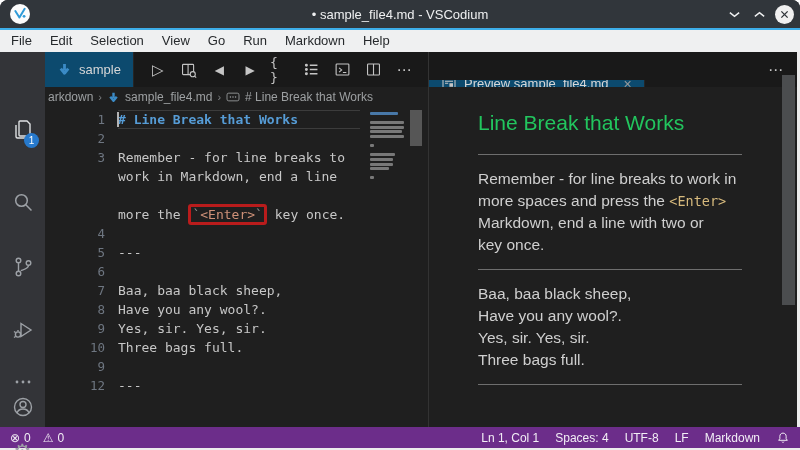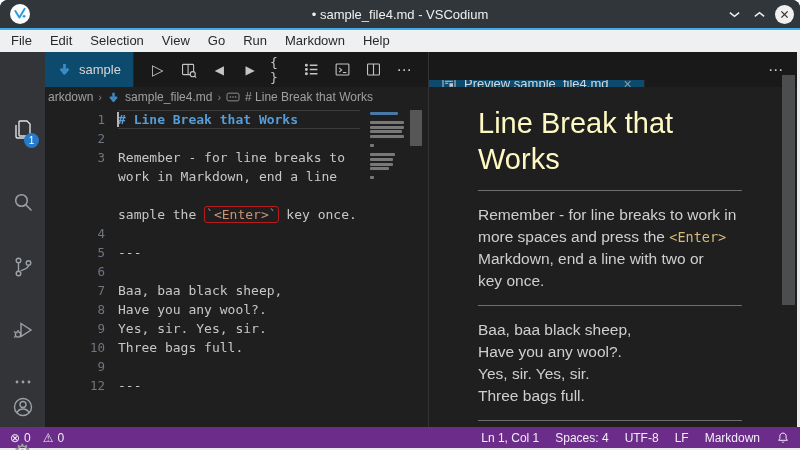--- a/index.html
+++ b/index.html
@@ -36,36 +36,36 @@
   .tbicon{display:flex;align-items:center;justify-content:center;width:22px;height:22px;font-family:"DejaVu Sans",sans-serif;}
   .breadcrumb{height:20px;display:flex;align-items:center;color:#9da0a2;font-size:12px;gap:5px;
     padding-left:3px;white-space:nowrap;overflow:hidden;flex:none;}
   .bc-sep{color:#7e8183;font-size:11px;}
   .editor{flex:1;position:relative;padding-top:3px;font-family:"DejaVu Sans Mono",monospace;font-size:13px;overflow:hidden;}
   .row{display:flex;height:19px;line-height:19px;}
   .gutter{width:60px;flex:none;text-align:right;color:#6e7681;font-size:12.5px;}
   .rowtext{flex:1;margin-left:13px;margin-right:68px;color:#c7c7c7;position:relative;white-space:pre;}
   .rowtext.cur{border-top:1px solid #3c3c3c;border-bottom:1px solid #3c3c3c;line-height:17px;}
   .seg-heading{color:#569cd6;font-weight:bold;}
-  .codebox{border:1px solid #b91c1c;border-radius:3px;padding:0 1px;}
+  .codebox{border:3px solid #b91c1c;border-radius:3px;padding:0 1px;}
   .seg-code{color:#ce9178;}
   .seg-tick{color:#8f8f8f;}
   .cursor{position:absolute;left:-1px;top:1px;width:2px;height:15px;background:#b4b4b4;}
   .minimap{position:absolute;right:24px;top:5px;width:34px;}
   .mini{height:3px;margin-bottom:1.6px;background:#787878;border-radius:1px;}
   .mini.hblue{background:#4878a8;}
   .edscroll{position:absolute;right:6px;top:3px;width:12px;height:36px;background:#565656;}
   
   .previewpanel{width:369px;flex:none;display:flex;flex-direction:column;border-left:1px solid #333;background:#1f1f1f;position:relative;}
   .pv-tab{max-width:230px;margin-top:28px;}
   .pv-close{color:#9a9a9a;margin-left:8px;font-size:14px;}
   .pv-more{margin-left:auto;color:#c5c5c5;display:flex;align-items:center;padding:0 14px;
     font-family:"DejaVu Sans",sans-serif;font-size:15px;background:#191919;}
   .previewbody{flex:1;padding:12px 55px 0 49px;color:#cfcfcf;position:relative;}
-  .previewbody h1{margin:6px 0 10px 0;font-size:29px;line-height:36px;font-weight:400;color:#fef9c3;}
+  .previewbody h1{margin:6px 0 10px 0;font-size:21px;line-height:36px;font-weight:400;color:#22c55e;}
   .pv-hr{border:none;border-top:1px solid #6e6e6e;margin:13px 0;}
   .pline{font-size:15.5px;line-height:22px;}
   .pv-code{font-family:"DejaVu Sans Mono",monospace;font-size:13.5px;}
   .pvscroll{position:absolute;right:2px;top:23px;width:13px;height:230px;background:#4b4d4f;}
   .rightstrip{width:3px;flex:none;background:#ececec;}
   
   .statusbar{height:21px;display:flex;align-items:center;color:#f2eef5;font-size:12px;padding:0 10px 0 10px;}
   .sb-left{display:flex;align-items:center;gap:12px;}
   .sb-right{margin-left:auto;display:flex;align-items:center;gap:16px;}
   .sitem{display:flex;align-items:center;gap:4px;white-space:nowrap;}
@@ -242,21 +242,21 @@
           </div>
           <div class="row">
             <div class="gutter"></div>
             <div class="rowtext"><span>work in Markdown, end a line</span></div>
           </div>
           <div class="row">
             <div class="gutter"></div>
           </div>
           <div class="row">
             <div class="gutter"></div>
-            <div class="rowtext"><span>sample the </span><span class="codebox"><span class="seg-tick">`</span><span class="seg-code">&lt;Enter&gt;</span><span class="seg-tick">`</span></span><span> key once.</span></div>
+            <div class="rowtext"><span>more the </span><span class="codebox"><span class="seg-tick">`</span><span class="seg-code">&lt;Enter&gt;</span><span class="seg-tick">`</span></span><span> key once.</span></div>
           </div>
           <div class="row">
             <div class="gutter">4</div>
             <div class="rowtext"></div>
           </div>
           <div class="row">
             <div class="gutter">5</div>
             <div class="rowtext"><span>---</span></div>
           </div>
           <div class="row">

